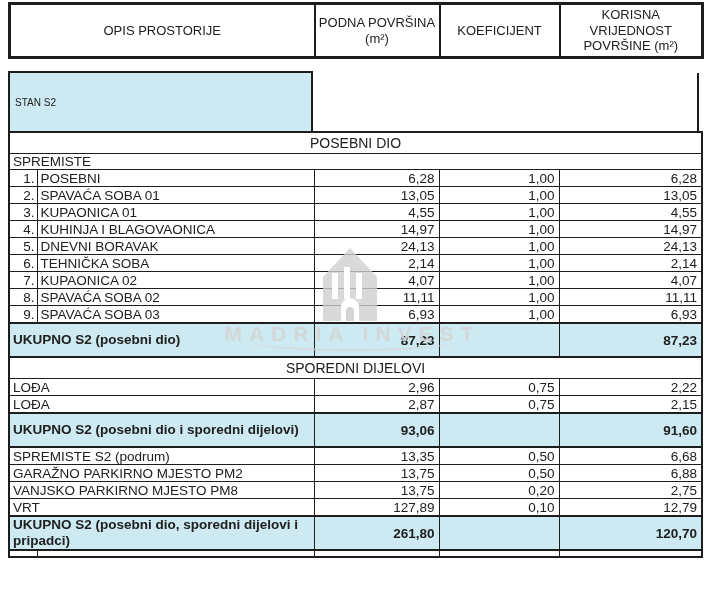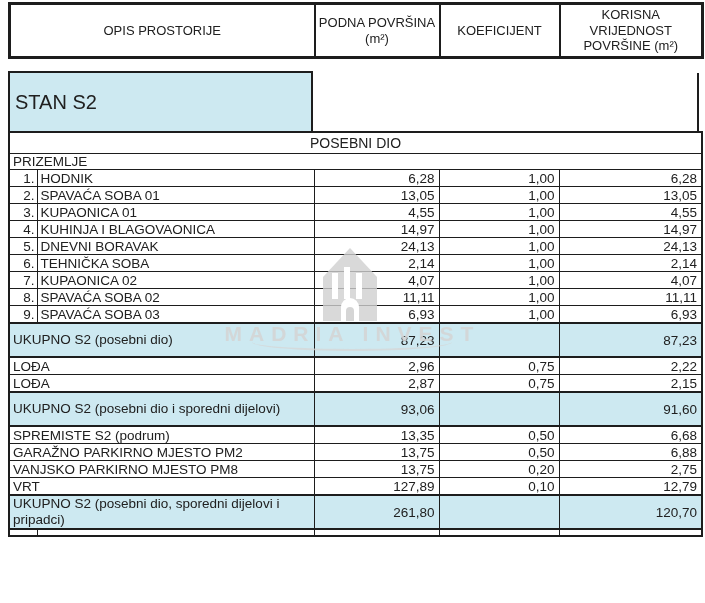--- a/index.html
+++ b/index.html
@@ -16,21 +16,21 @@
   }
   .header-table td {
     border:2px solid #1d1d1d; text-align:center; vertical-align:middle;
     font-size:13px; line-height:1.2; height:49px; padding:1px 3px;
   }
 
   
   .stan-box {
     position:absolute; left:8px; top:71px; width:305px; height:62px;
     background:#cde9f1; border:2px solid #1d1d1d; box-sizing:border-box;
-    display:flex; align-items:center; padding-left:5px; font-size:20px;
+    display:flex; align-items:center; padding-left:5px; font-size:10px;
   }
   .stan-right-edge {
     position:absolute; left:697px; top:73px; width:2px; height:60px; background:#1d1d1d;
   }
 
   
   .main-table {
     position:absolute; left:8px; top:131px; width:693px;
     border-collapse:collapse; table-layout:fixed; font-size:13.5px;
     border:2.5px solid #1d1d1d;
@@ -38,20 +38,21 @@
   .main-table td { border:1.5px solid #1d1d1d; padding:0 3px; vertical-align:middle; overflow:hidden; white-space:nowrap; }
   tr.section td { text-align:center; height:20px; font-size:14px; }
   tr.subheader td { text-align:left; height:15px; }
   tr.item td, tr.item2 td { height:16px; }
   td.num { text-align:right; padding-right:2px; }
   td.name { text-align:left; }
   td.val { text-align:right; padding-right:4px; }
   tr.total td {
     background:#cde9f1; border-top:2.5px solid #1d1d1d; border-bottom:2.5px solid #1d1d1d;
     height:32px;
+    font-weight:bold;
   }
   tr.total td.name { white-space:normal; line-height:1.15; }
   tr.stub td { height:5px; }
 
   
   .watermark { position:absolute; left:0; top:0; width:705px; height:603px; pointer-events:none; z-index:5;padding-left:36px; }
   .wm-logo { position:absolute; left:319px; top:243px; }
   .wm-text {
     position:absolute; left:0; top:322px; width:705px; text-align:center;
     font-size:21px; letter-spacing:7px; color:rgba(212,212,212,0.88); font-weight:bold;
@@ -94,25 +95,25 @@
         <col style="width:277px">
         <col style="width:125px">
         <col style="width:120px">
         <col style="width:143px">
       </colgroup>
     <tbody id="rows-body">
         <tr class="section">
           <td colspan="5">POSEBNI DIO</td>
         </tr>
         <tr class="subheader">
-          <td class="name" colspan="5">PRIZEMLJE</td>
+          <td class="name" colspan="5">SPREMISTE</td>
         </tr>
         <tr class="item">
           <td class="num">1.</td>
-          <td class="name">HODNIK</td>
+          <td class="name">POSEBNI</td>
           <td class="val">6,28</td>
           <td class="val">1,00</td>
           <td class="val">6,28</td>
         </tr>
         <tr class="item">
           <td class="num">2.</td>
           <td class="name">SPAVAĆA SOBA 01</td>
           <td class="val">13,05</td>
           <td class="val">1,00</td>
           <td class="val">13,05</td>
@@ -164,20 +165,23 @@
           <td class="name">SPAVAĆA SOBA 03</td>
           <td class="val">6,93</td>
           <td class="val">1,00</td>
           <td class="val">6,93</td>
         </tr>
         <tr class="total">
           <td class="name" colspan="2">UKUPNO S2 (posebni dio)</td>
           <td class="val">87,23</td>
           <td class="val"></td>
           <td class="val">87,23</td>
+        </tr>
+        <tr class="section">
+          <td colspan="5">SPOREDNI DIJELOVI</td>
         </tr>
         <tr class="item2">
           <td class="name" colspan="2">LOĐA</td>
           <td class="val">2,96</td>
           <td class="val">0,75</td>
           <td class="val">2,22</td>
         </tr>
         <tr class="item2">
           <td class="name" colspan="2">LOĐA</td>
           <td class="val">2,87</td>

